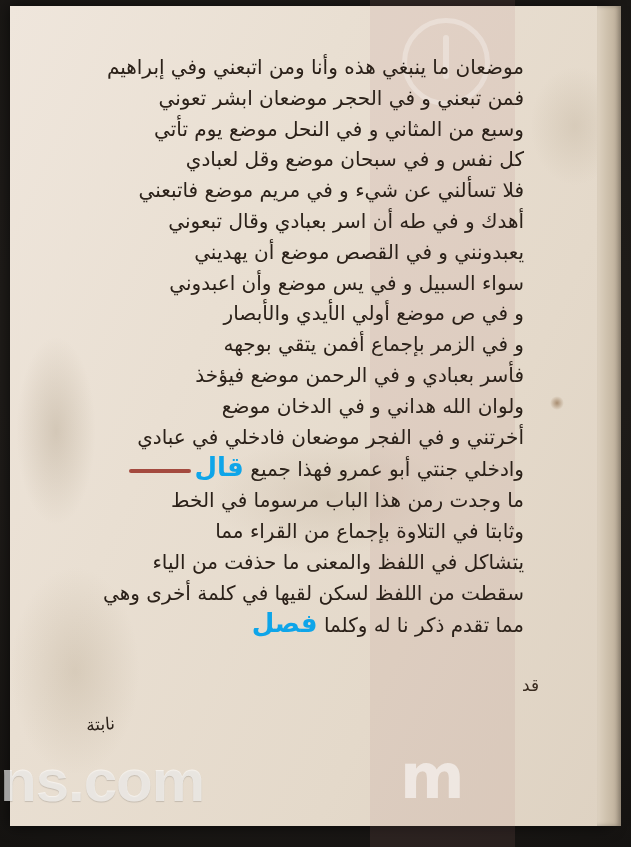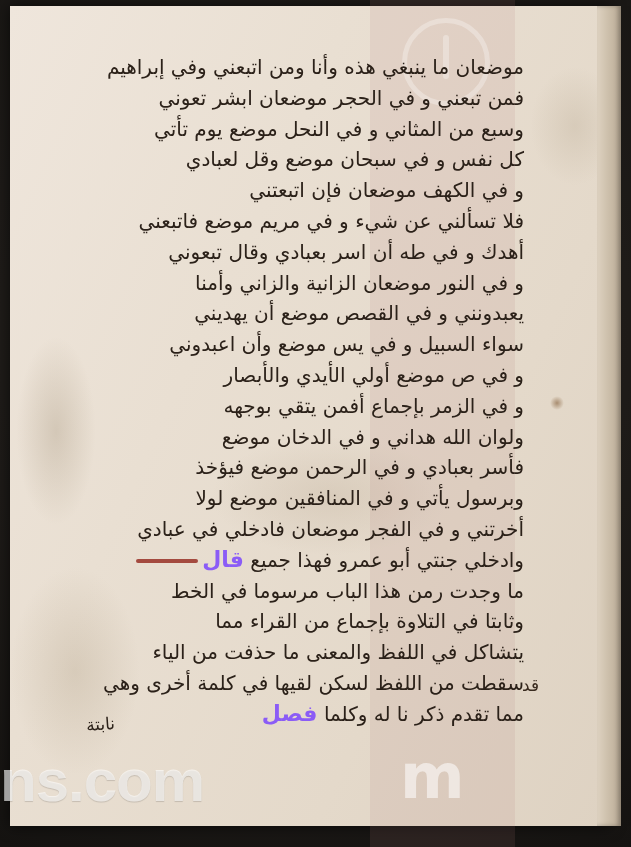--- a/index.html
+++ b/index.html
@@ -128,23 +128,23 @@
     line-height: 30.8px;
     color: #2b2119;
     letter-spacing: -0.3px;
   }
   .textblock .ln {
     display: block;
     white-space: nowrap;
     transform-origin: right center;
   }
   .rubric-big {
-    color: #8b5cf6;
+    color: #0ea5e9;
     font-weight: bold;
-    font-size: 22px;
+    font-size: 26px;
   }
   .rule {
     display: inline-block;
     width: 62px;
     height: 4px;
     background: #a44a3f;
     vertical-align: middle;
     margin: 0 4px;
     border-radius: 2px;
   }
@@ -196,31 +196,28 @@
   <div class="wm-band"></div>
   <div class="wm-logo"></div>
   <div class="wm-m">m</div>
   <div class="wm-text">ns.com</div>
 
   <div class="textblock">
     <span class="ln">موضعان ما ينبغي هذه وأنا ومن اتبعني وفي إبراهيم</span>
     <span class="ln">فمن تبعني و في الحجر موضعان ابشر تعوني</span>
     <span class="ln">وسبع من المثاني و في النحل موضع يوم تأتي</span>
     <span class="ln">كل نفس و في سبحان موضع وقل لعبادي</span>
-    <span class="ln">و في الكهف موضعان فإن اتبعتني</span>
     <span class="ln">فلا تسألني عن شيء و في مريم موضع فاتبعني</span>
     <span class="ln">أهدك و في طه أن اسر بعبادي وقال تبعوني</span>
-    <span class="ln">و في النور موضعان الزانية والزاني وأمنا</span>
     <span class="ln">يعبدونني و في القصص موضع أن يهديني</span>
     <span class="ln">سواء السبيل و في يس موضع وأن اعبدوني</span>
     <span class="ln">و في ص موضع أولي الأيدي والأبصار</span>
     <span class="ln">و في الزمر بإجماع أفمن يتقي بوجهه</span>
+    <span class="ln">فأسر بعبادي و في الرحمن موضع فيؤخذ</span>
     <span class="ln">ولوان الله هداني و في الدخان موضع</span>
-    <span class="ln">فأسر بعبادي و في الرحمن موضع فيؤخذ</span>
-    <span class="ln">وبرسول يأتي و في المنافقين موضع لولا</span>
     <span class="ln">أخرتني و في الفجر موضعان فادخلي في عبادي</span>
     <span class="ln">
       <span>وادخلي جنتي أبو عمرو فهذا جميع</span>
       <span class="rubric-big">قال</span><span class="rule"></span>
     </span>
     <span class="ln">ما وجدت رمن هذا الباب مرسوما في الخط</span>
     <span class="ln">وثابتا في التلاوة بإجماع من القراء مما</span>
     <span class="ln">يتشاكل في اللفظ والمعنى ما حذفت من الياء</span>
     <span class="ln">سقطت من اللفظ لسكن لقيها في كلمة أخرى وهي</span>
     <span class="ln">

